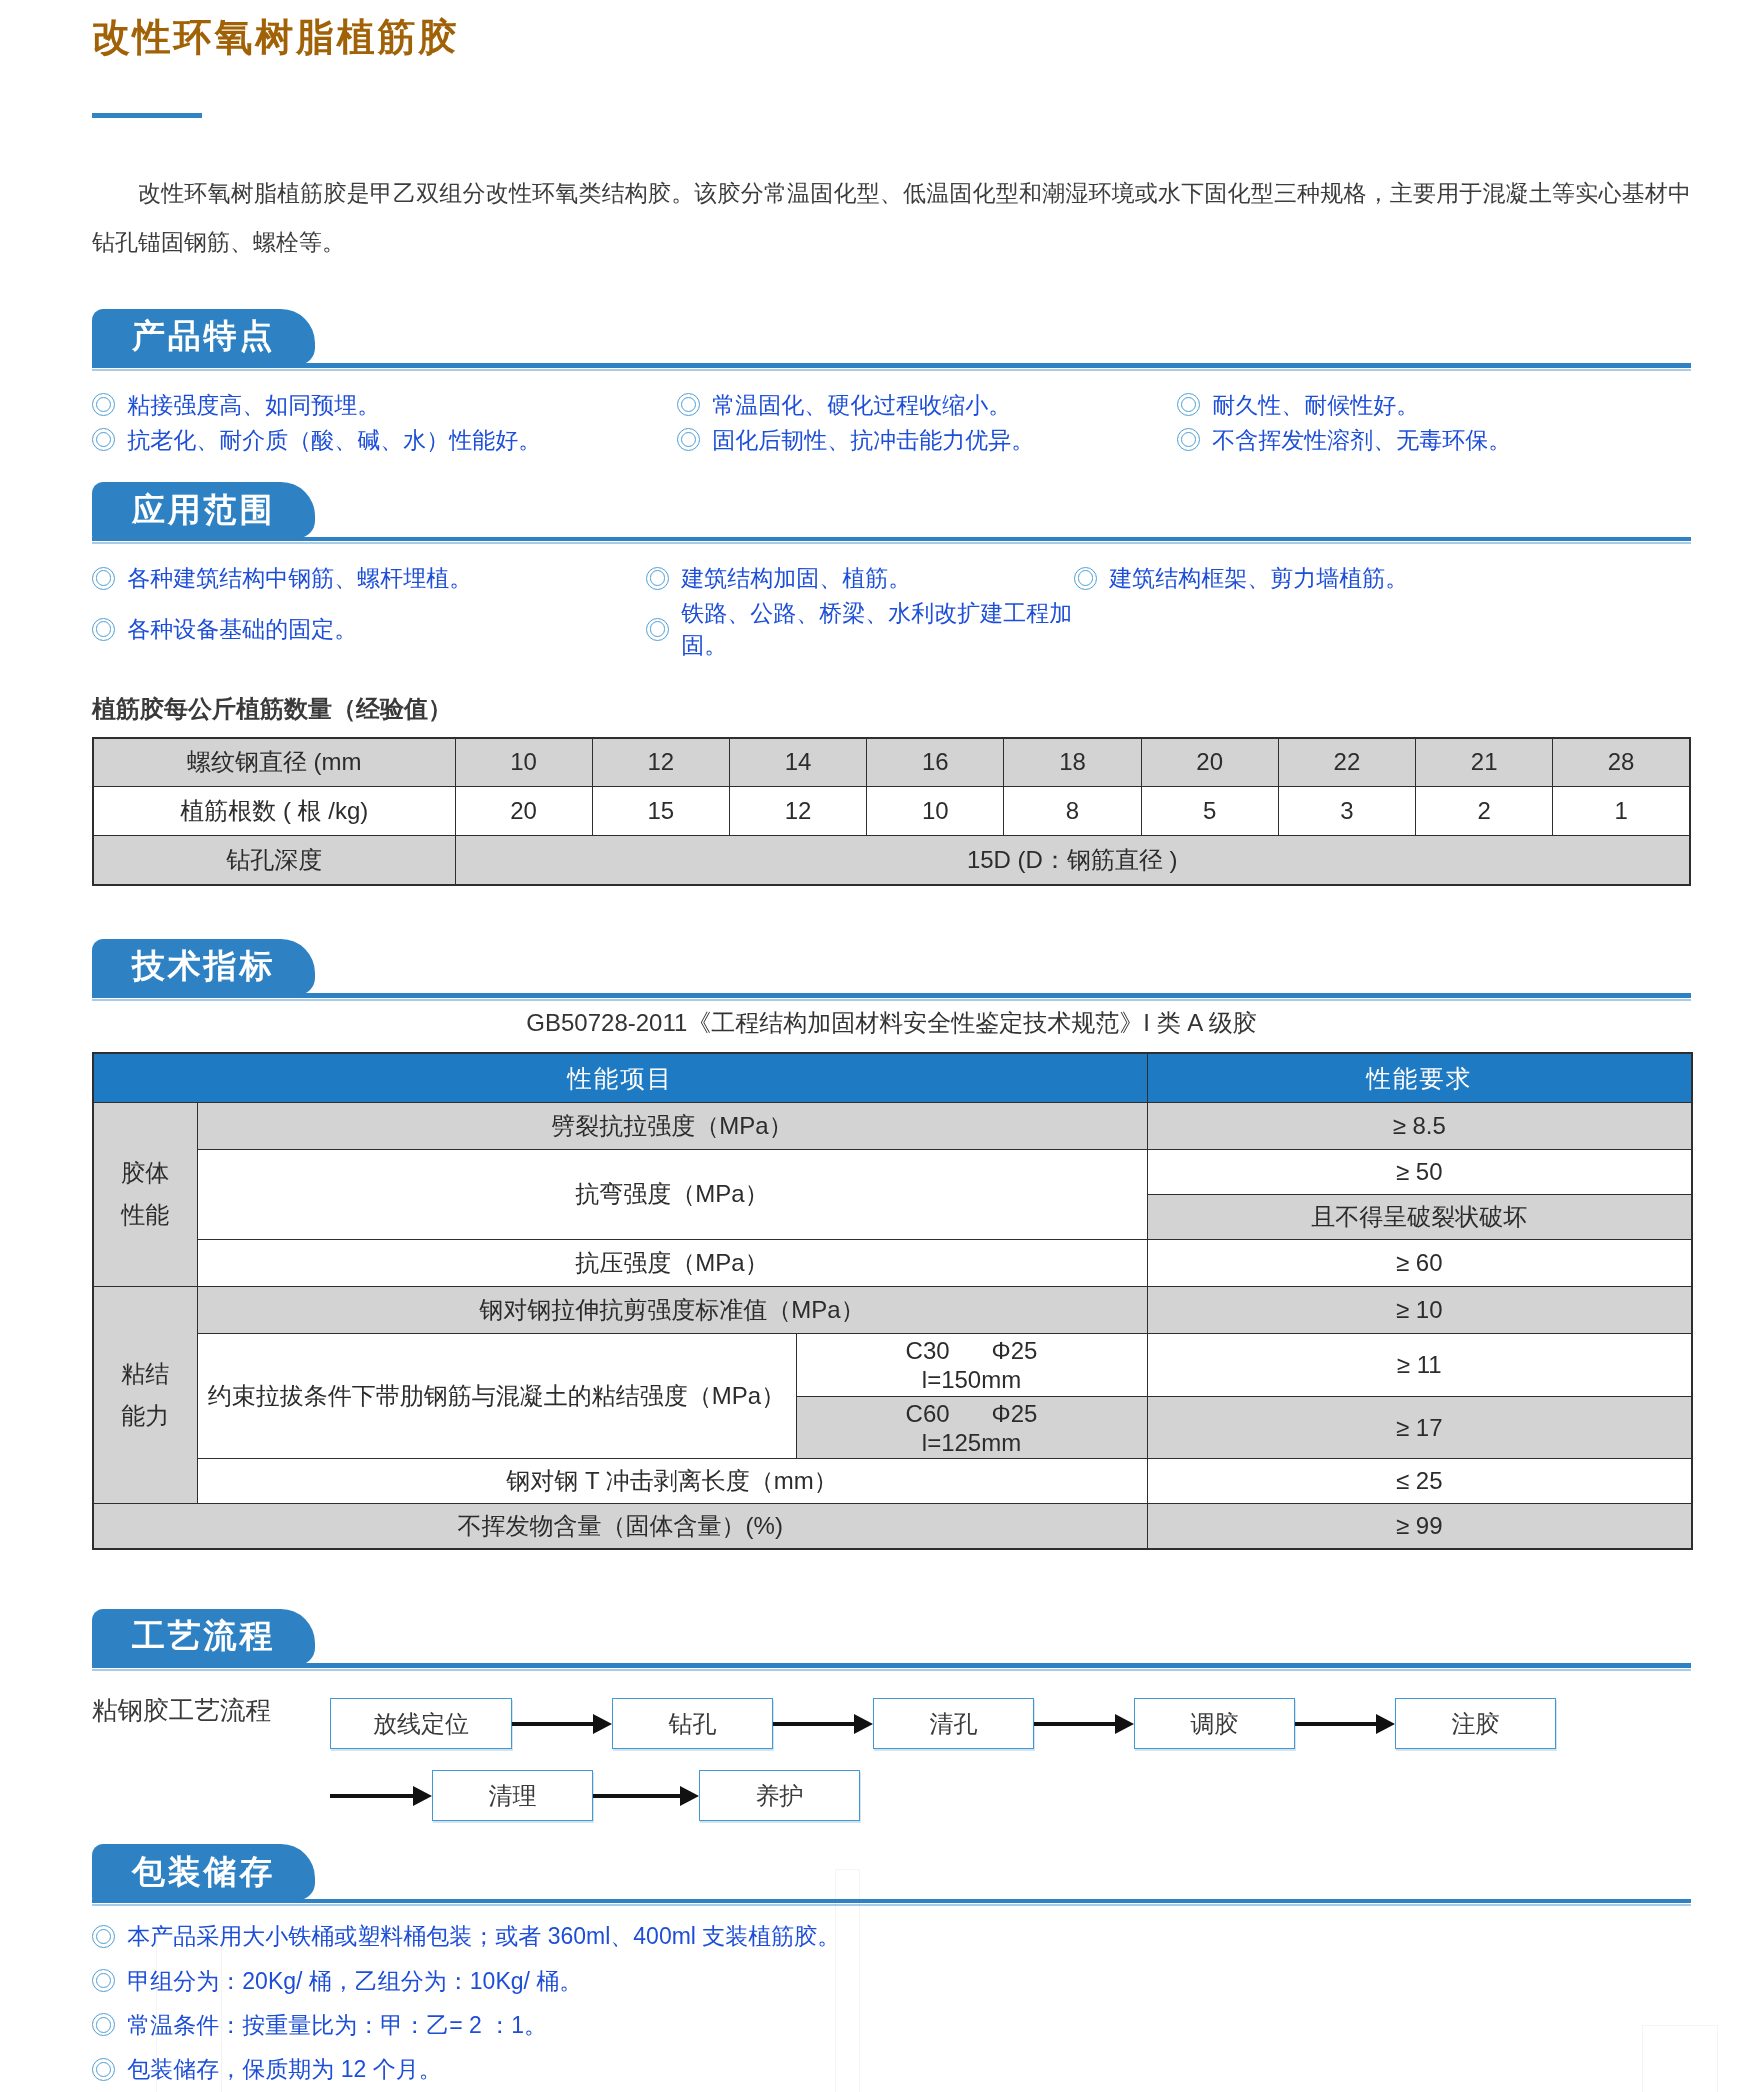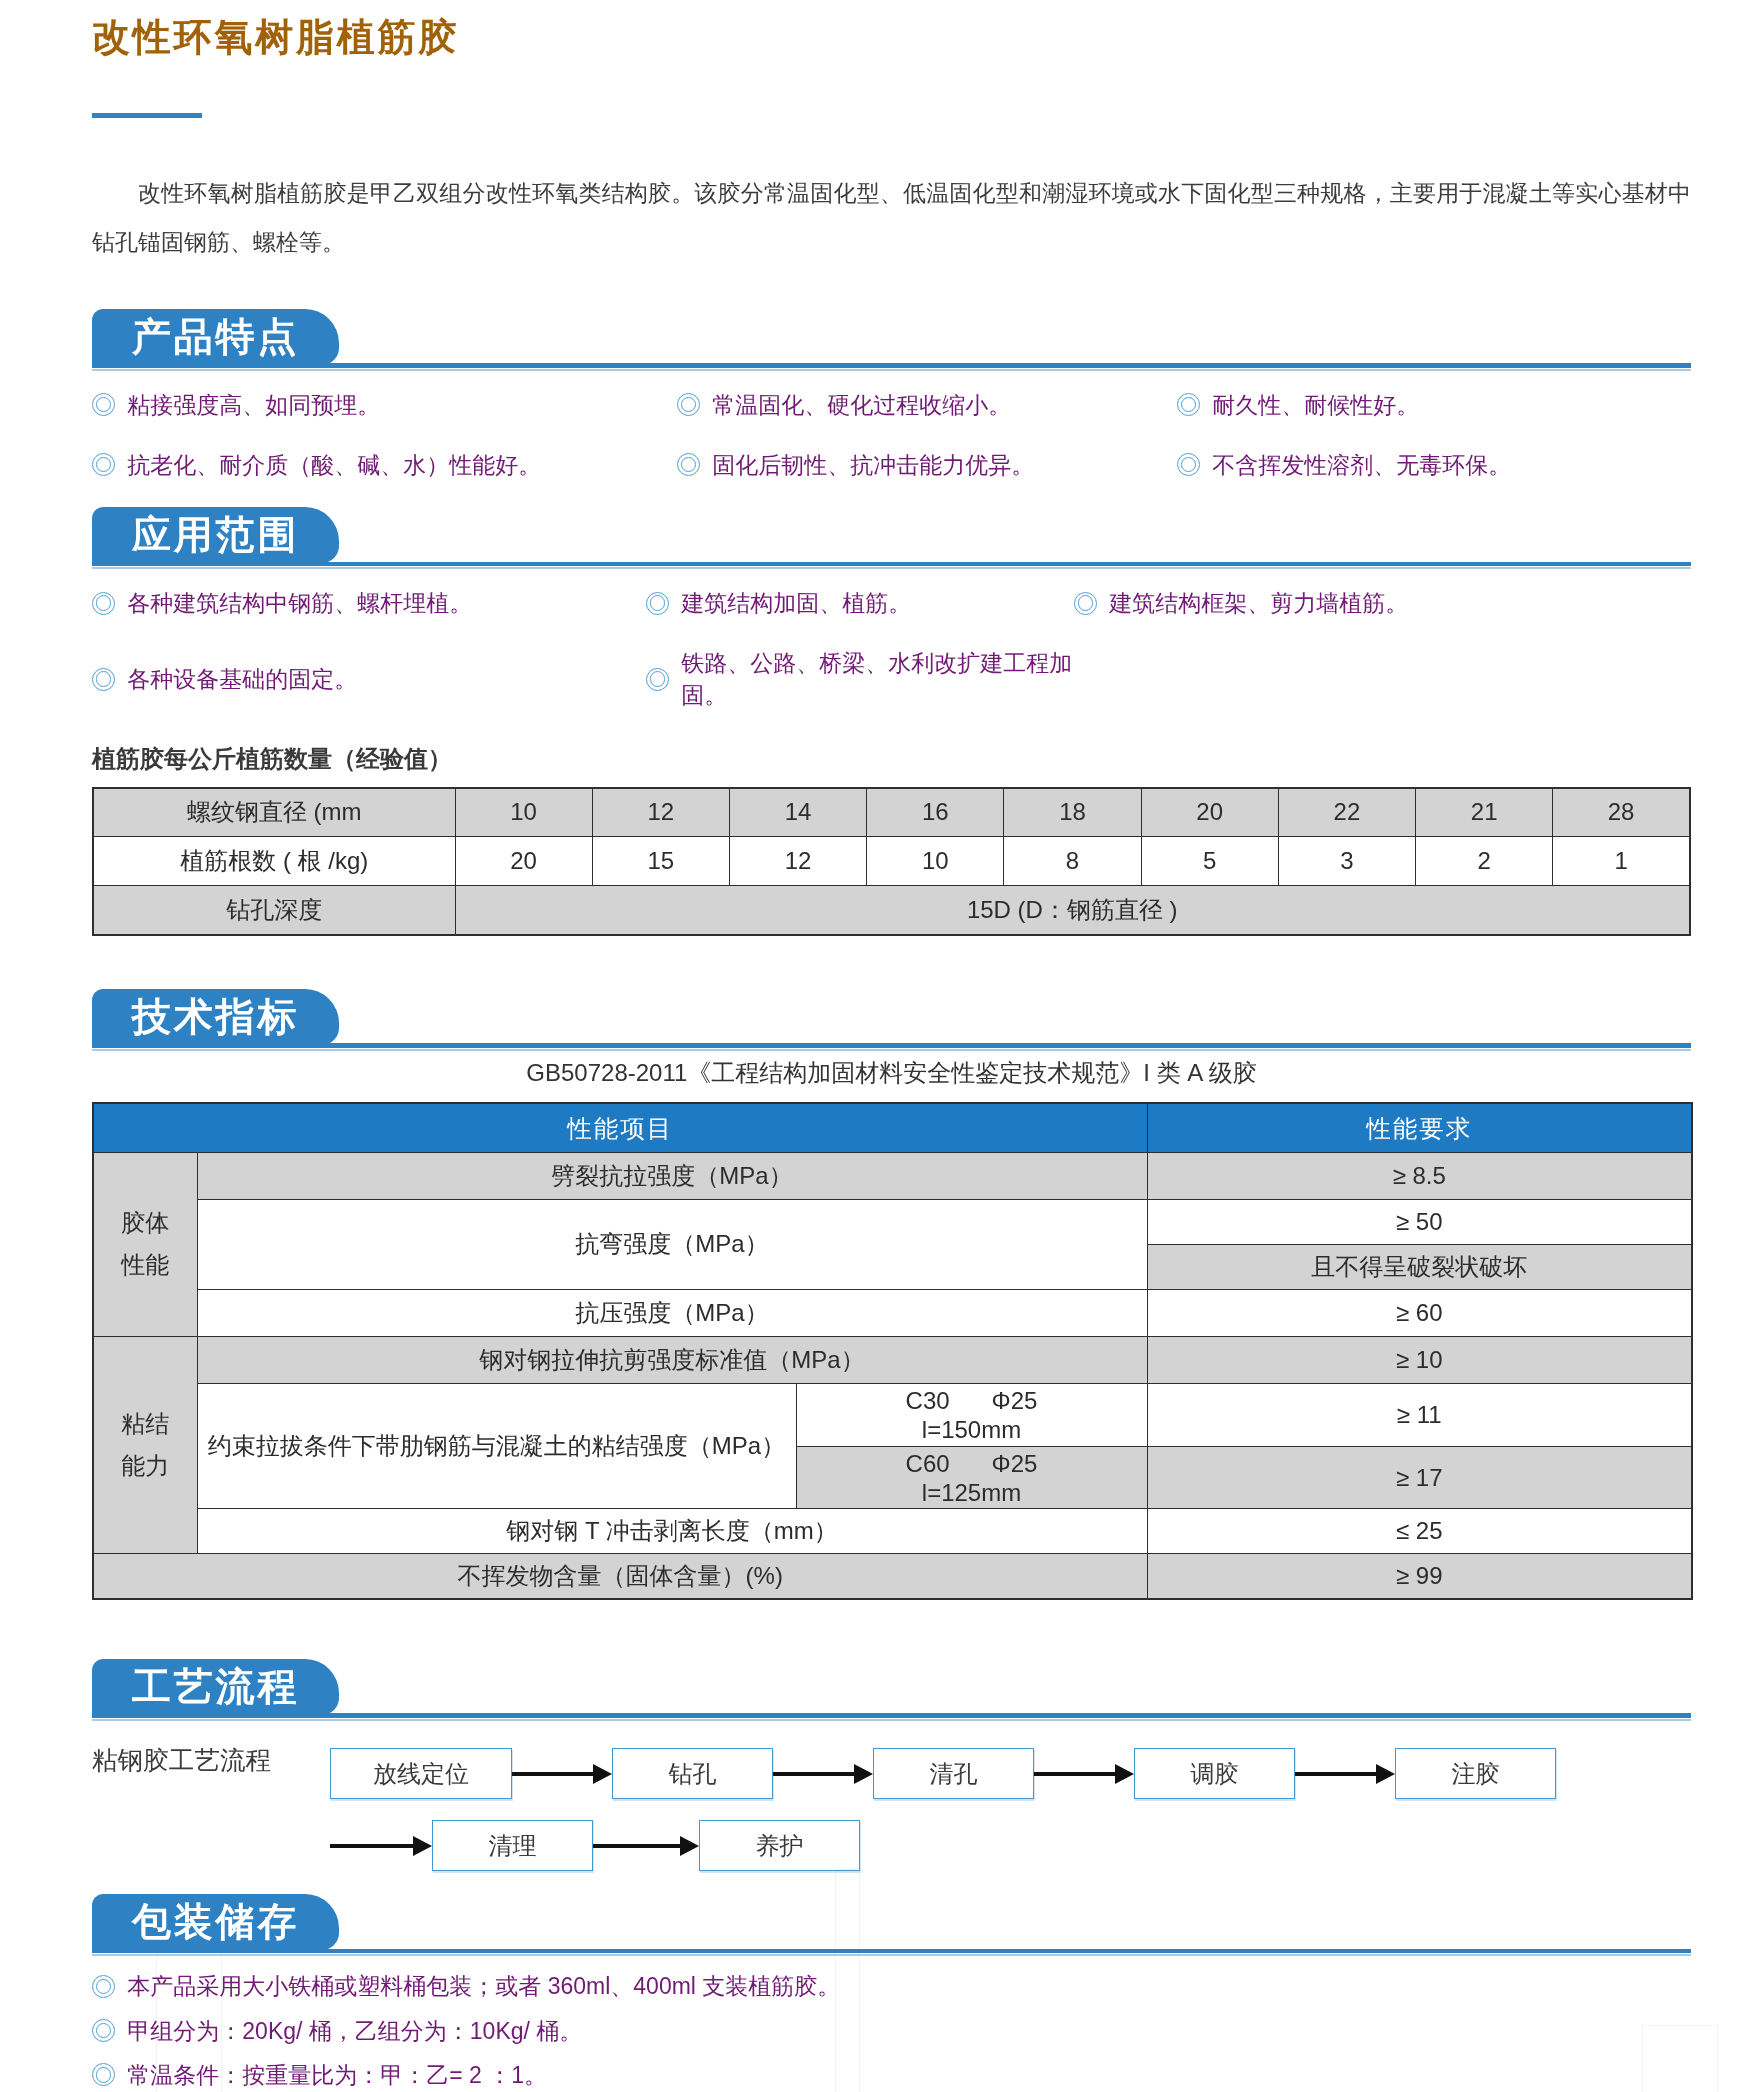--- a/index.html
+++ b/index.html
@@ -17,32 +17,32 @@
 
   
   .intro { margin-top:51px; font-size:23px; line-height:49px; text-indent:2em; text-align:justify; color:#3c3c3c; }
 
   
   .section-head { position:relative; height:61px; }
   .head-line { position:absolute; left:0; right:0; bottom:1.9px; height:4.7px; background:#2e82c3; }
   .head-line::after { content:""; position:absolute; left:0; right:0; top:5.7px; height:1.9px; background:#a6cce8; }
   .badge {
     position:absolute; left:0; top:0; height:56px; z-index:2;
-    background:#2e82c3; color:#ffffff; font-size:39px; font-weight:bold; letter-spacing:2.8px;
+    background:#2e82c3; color:#ffffff; font-size:33px; font-weight:bold; letter-spacing:2.8px;
     display:flex; align-items:center; padding:0 40px 0 40px;
     border-radius:11.4px 34px 17px 1.9px;
   }
   .mt-feat { margin-top:42px; }
   .mt-app  { margin-top:26.5px; }
   .mt-tech { margin-top:53px; }
   .mt-proc { margin-top:59px; }
   .mt-pack { margin-top:23px; }
 
   
-  .bullets { display:grid; margin-top:19px; row-gap:28px; font-size:23px; color:#701a75; }
+  .bullets { display:grid; margin-top:19px; row-gap:3px; font-size:23px; color:#1d4ed8; }
   .cols-feat { grid-template-columns:585px 500px 1fr; }
   .cols-app  { grid-template-columns:554px 428px 1fr; }
   .bullets.pack-list { display:block; margin-top:15px; }
   .bullet { display:flex; align-items:center; gap:12.3px; line-height:32px; }
   .pack-list .bullet { margin-bottom:12.3px; }
   .ring { width:23px; height:23px; border:1.9px solid #4f9fd6; border-radius:50%; position:relative; flex:none; }
   .ring::after { content:""; position:absolute; inset:2.8px; border:1.9px solid #4f9fd6; border-radius:50%; }
 
   
   .tbl-title { margin-top:32px; font-size:24px; font-weight:bold; color:#3a3a3a; }

